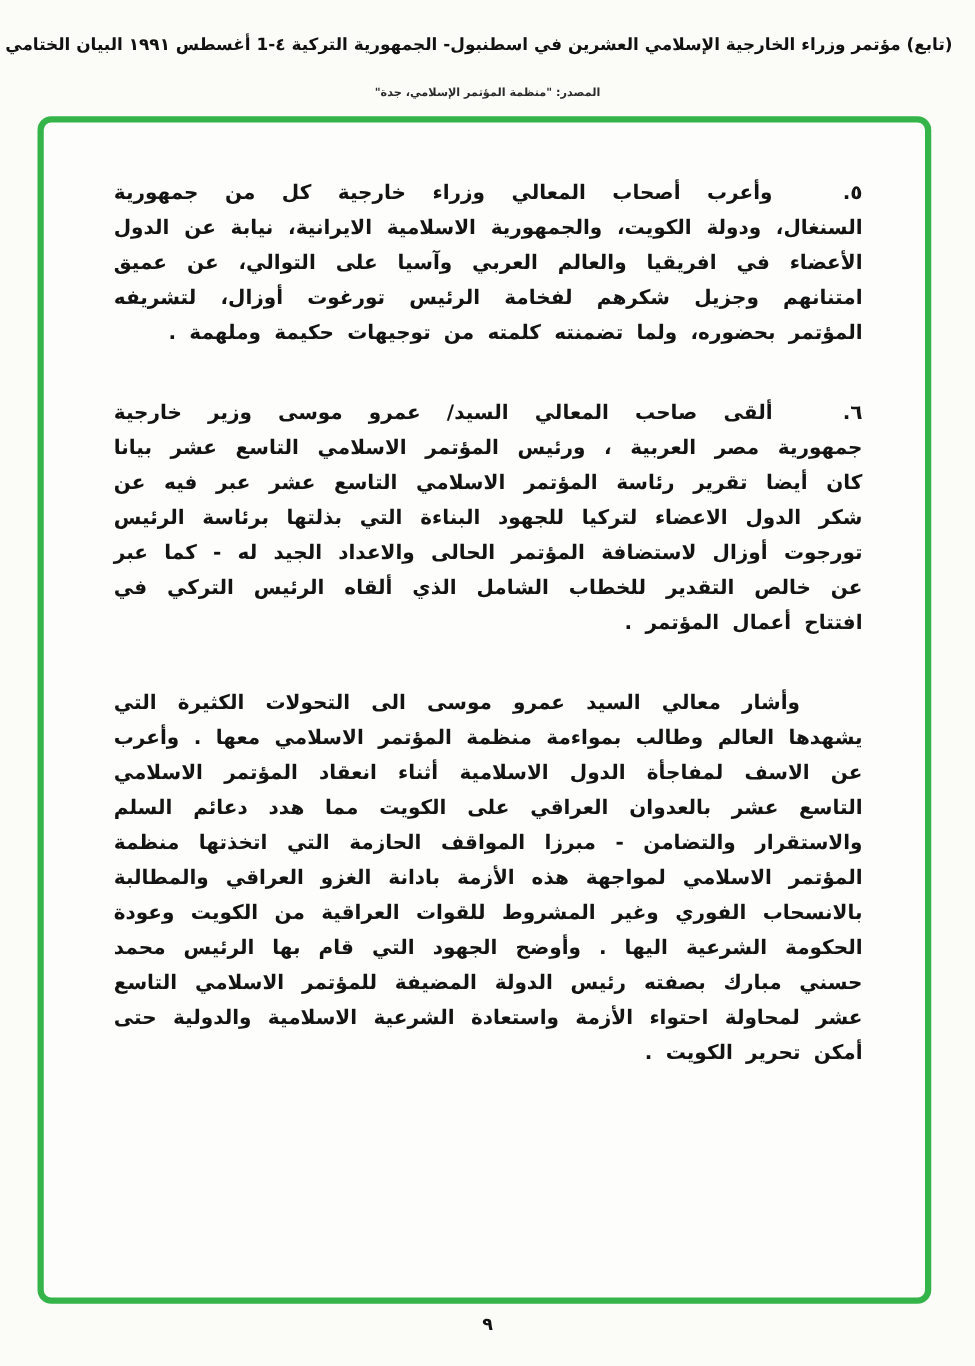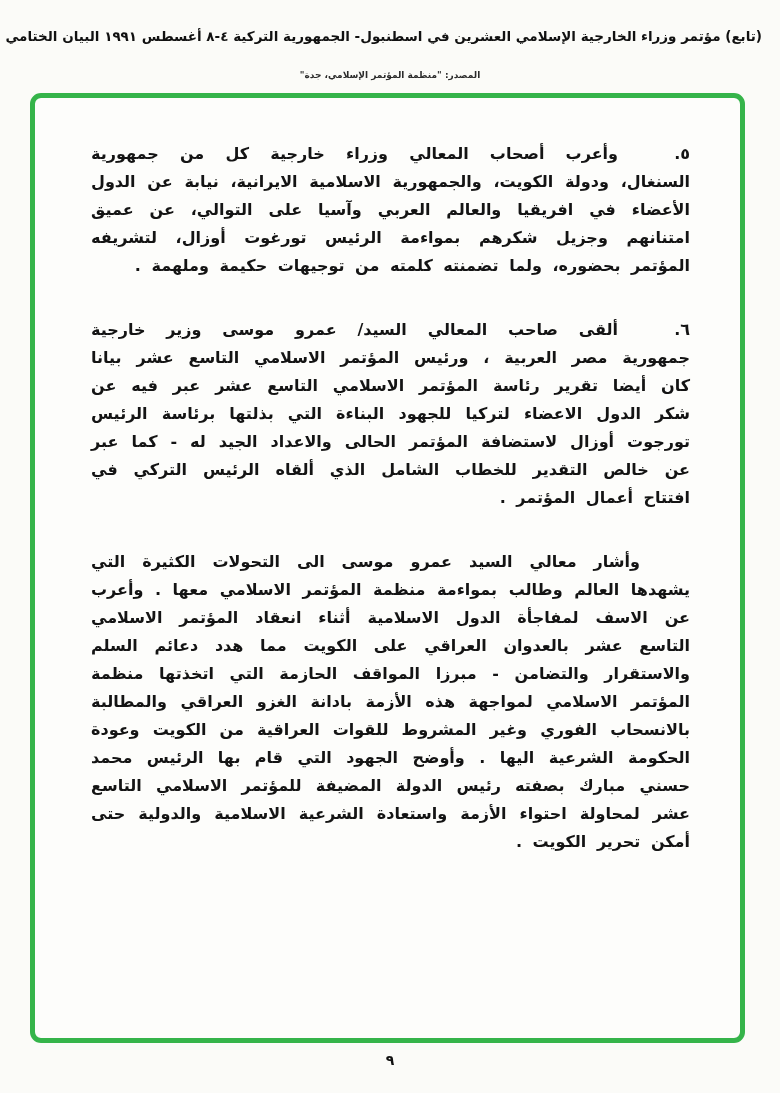--- a/index.html
+++ b/index.html
@@ -83,30 +83,30 @@
     right: 0;
     text-align: center;
     font-size: 14px;
     font-weight: bold;
     color: #111;
   }
 </style>
 </head>
 <body>
 
-<div class="header-title">(تابع) مؤتمر وزراء الخارجية الإسلامي العشرين في اسطنبول- الجمهورية التركية ٤-٨ أغسطس ١٩٩١ البيان الختامي</div>
+<div class="header-title">(تابع) مؤتمر وزراء الخارجية الإسلامي العشرين في اسطنبول- الجمهورية التركية ٤-1 أغسطس ١٩٩١ البيان الختامي</div>
 
 <div class="header-source">المصدر: "منظمة المؤتمر الإسلامي، جدة"</div>
 
 <div class="frame">
   <div class="content">
 
     <div class="para numbered">
       <span class="para-num">٥.</span>
-      <span>وأعرب أصحاب المعالي وزراء خارجية كل من جمهورية السنغال، ودولة الكويت، والجمهورية الاسلامية الايرانية، نيابة عن الدول الأعضاء في افريقيا والعالم العربي وآسيا على التوالي، عن عميق امتنانهم وجزيل شكرهم بمواءمة الرئيس تورغوت أوزال، لتشريفه المؤتمر بحضوره، ولما تضمنته كلمته من توجيهات حكيمة وملهمة .</span>
+      <span>وأعرب أصحاب المعالي وزراء خارجية كل من جمهورية السنغال، ودولة الكويت، والجمهورية الاسلامية الايرانية، نيابة عن الدول الأعضاء في افريقيا والعالم العربي وآسيا على التوالي، عن عميق امتنانهم وجزيل شكرهم لفخامة الرئيس تورغوت أوزال، لتشريفه المؤتمر بحضوره، ولما تضمنته كلمته من توجيهات حكيمة وملهمة .</span>
     </div>
 
 
     <div class="para numbered">
       <span class="para-num">٦.</span>
       <span>ألقى صاحب المعالي السيد/ عمرو موسى وزير خارجية جمهورية مصر العربية ، ورئيس المؤتمر الاسلامي التاسع عشر بيانا كان أيضا تقرير رئاسة المؤتمر الاسلامي التاسع عشر عبر فيه عن شكر الدول الاعضاء لتركيا للجهود البناءة التي بذلتها برئاسة الرئيس تورجوت أوزال لاستضافة المؤتمر الحالى والاعداد الجيد له - كما عبر عن خالص التقدير للخطاب الشامل الذي ألقاه الرئيس التركي في افتتاح أعمال المؤتمر .</span>
     </div>
 
     <div class="para plain">
       <span>وأشار معالي السيد عمرو موسى الى التحولات الكثيرة التي يشهدها العالم وطالب بمواءمة منظمة المؤتمر الاسلامي معها . وأعرب عن الاسف لمفاجأة الدول الاسلامية أثناء انعقاد المؤتمر الاسلامي التاسع عشر بالعدوان العراقي على الكويت مما هدد دعائم السلم والاستقرار والتضامن - مبرزا المواقف الحازمة التي اتخذتها منظمة المؤتمر الاسلامي لمواجهة هذه الأزمة بادانة الغزو العراقي والمطالبة بالانسحاب الفوري وغير المشروط للقوات العراقية من الكويت وعودة الحكومة الشرعية اليها . وأوضح الجهود التي قام بها الرئيس محمد حسني مبارك بصفته رئيس الدولة المضيفة للمؤتمر الاسلامي التاسع عشر لمحاولة احتواء الأزمة واستعادة الشرعية الاسلامية والدولية حتى أمكن تحرير الكويت .</span>

